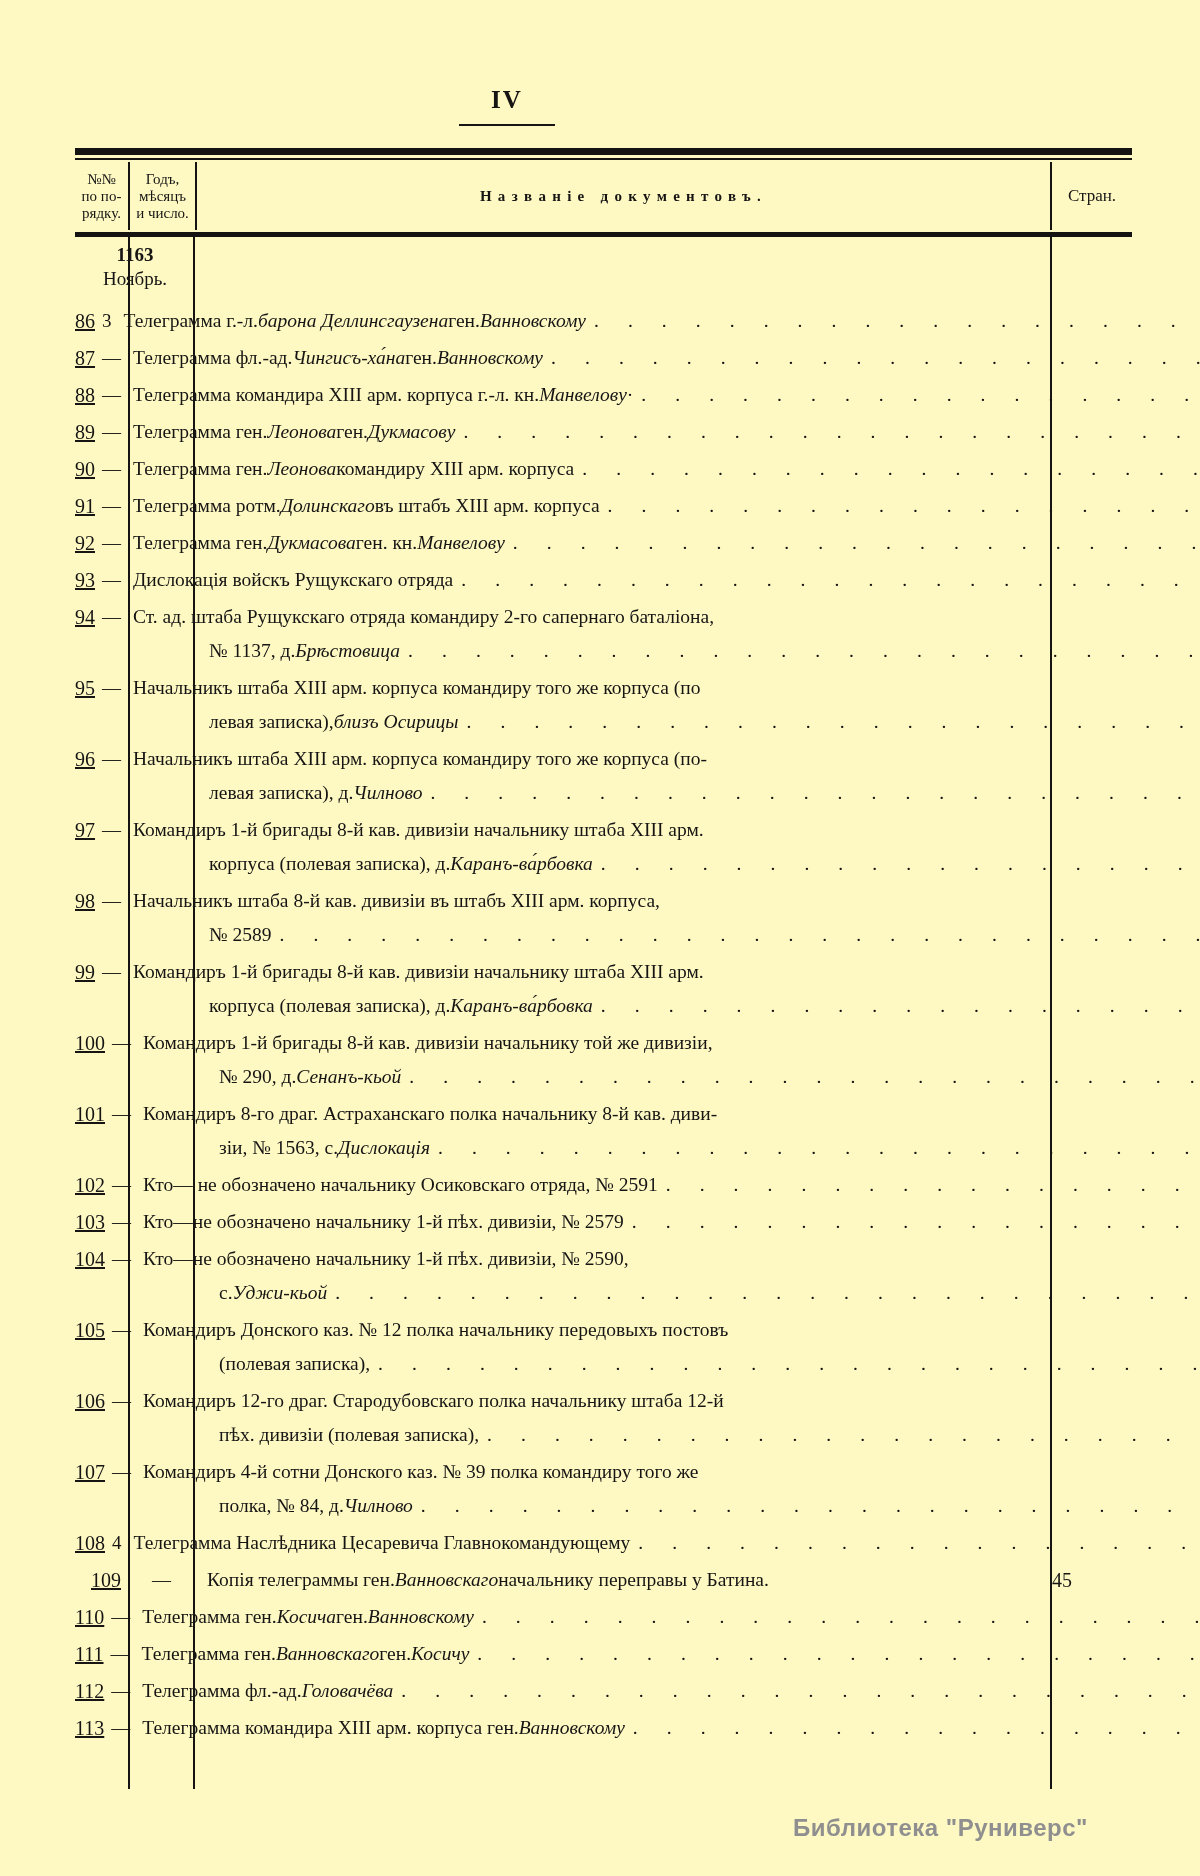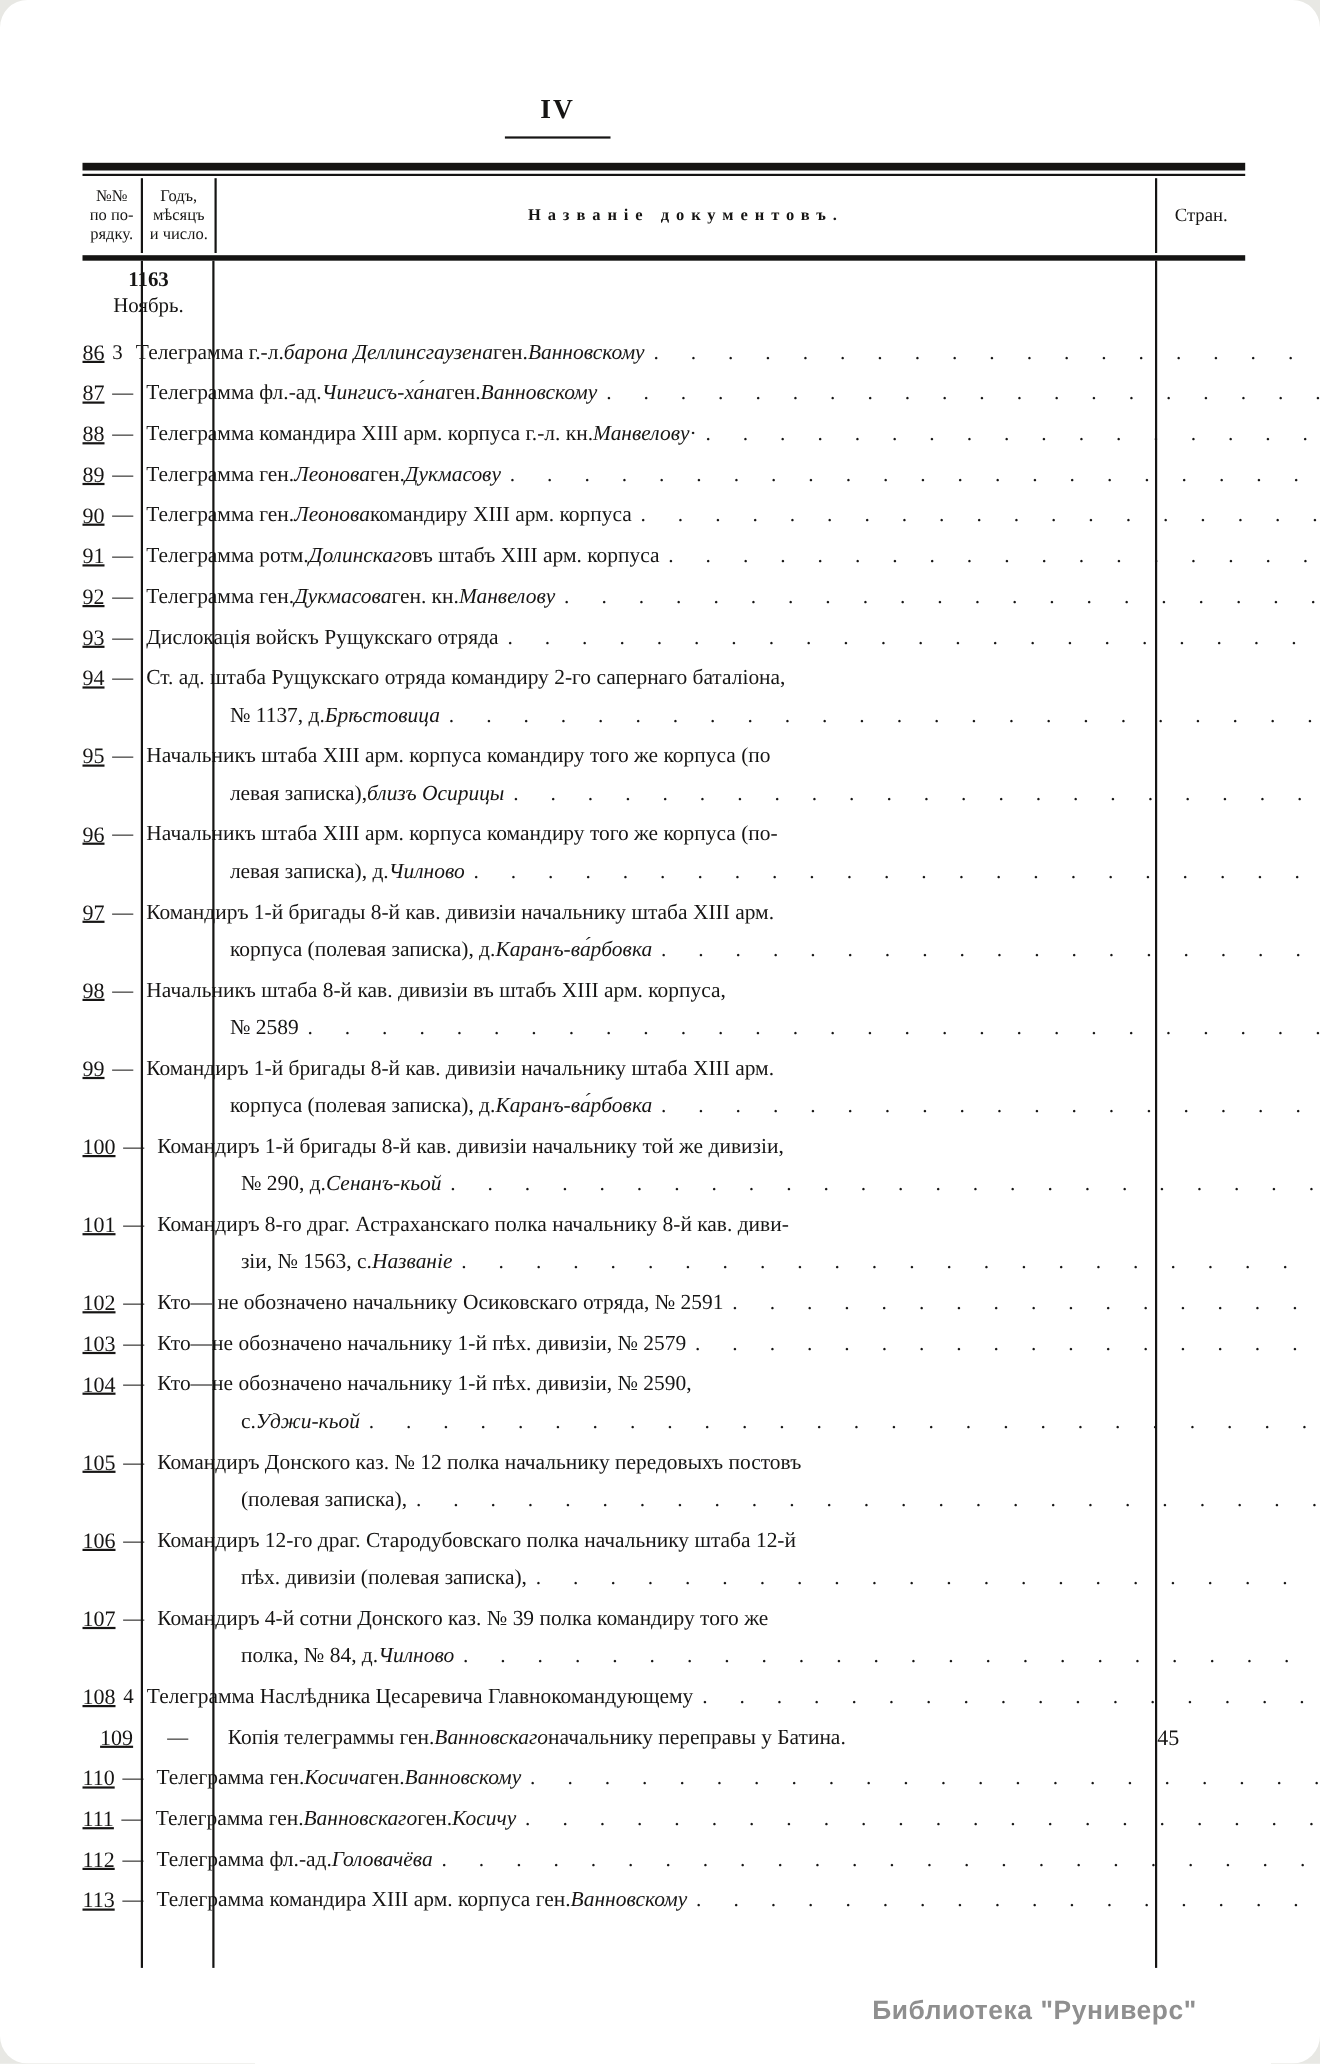--- a/index.html
+++ b/index.html
@@ -1,23 +1,22 @@
 <!DOCTYPE html>
 <html><head>
 <meta charset="utf-8">
 <style>
   html,body{margin:0;padding:0;background:#e8e8e4;}
   .page{
     position:relative;
     width:1200px;height:1876px;
-    background:#ffffff;
+    background:#fef9c3;
     font-family:"Liberation Serif","DejaVu Serif",serif;
     color:#161514;
     overflow:hidden;
-    border-radius:25px;
   }
   
   .folio{
     position:absolute;top:86px;left:0;width:1014px;
     text-align:center;font-size:25px;letter-spacing:2px;font-weight:bold;
   }
   .folio-rule{
     position:absolute;top:124px;left:459px;width:96px;height:2px;background:#161514;
   }
   
@@ -300,21 +299,21 @@
         </div>
         <div class="row">
           <div class="c-num">101</div>
           <div class="c-date">—</div>
           <div class="c-name">
             <div class="line">
               <span>Командиръ 8-го драг. Астраханскаго полка начальнику 8-й кав. диви-</span>
             </div>
             <div class="line cont">
               <span>зіи, № 1563, с. </span>
-              <span class="it">Названіе</span>
+              <span class="it">Дислокація</span>
               <div class="dots">. . . . . . . . . . . . . . . . . . . . . . . . . . . . . . . . . . . . . . . . . . . . . . . . . . . . . . . . . . . . . . . . . . . . . . </div>
             </div>
           </div>
         </div>
         <div class="row">
           <div class="c-num">102</div>
           <div class="c-date">—</div>
           <div class="c-name">
             <div class="line">
               <span>Кто— не обозначено начальнику Осиковскаго отряда, № 2591 </span>

